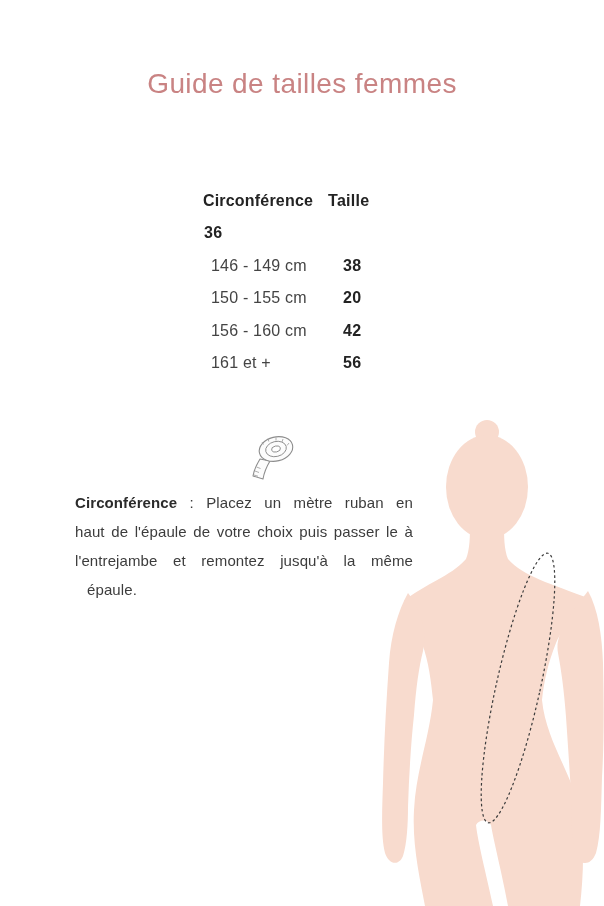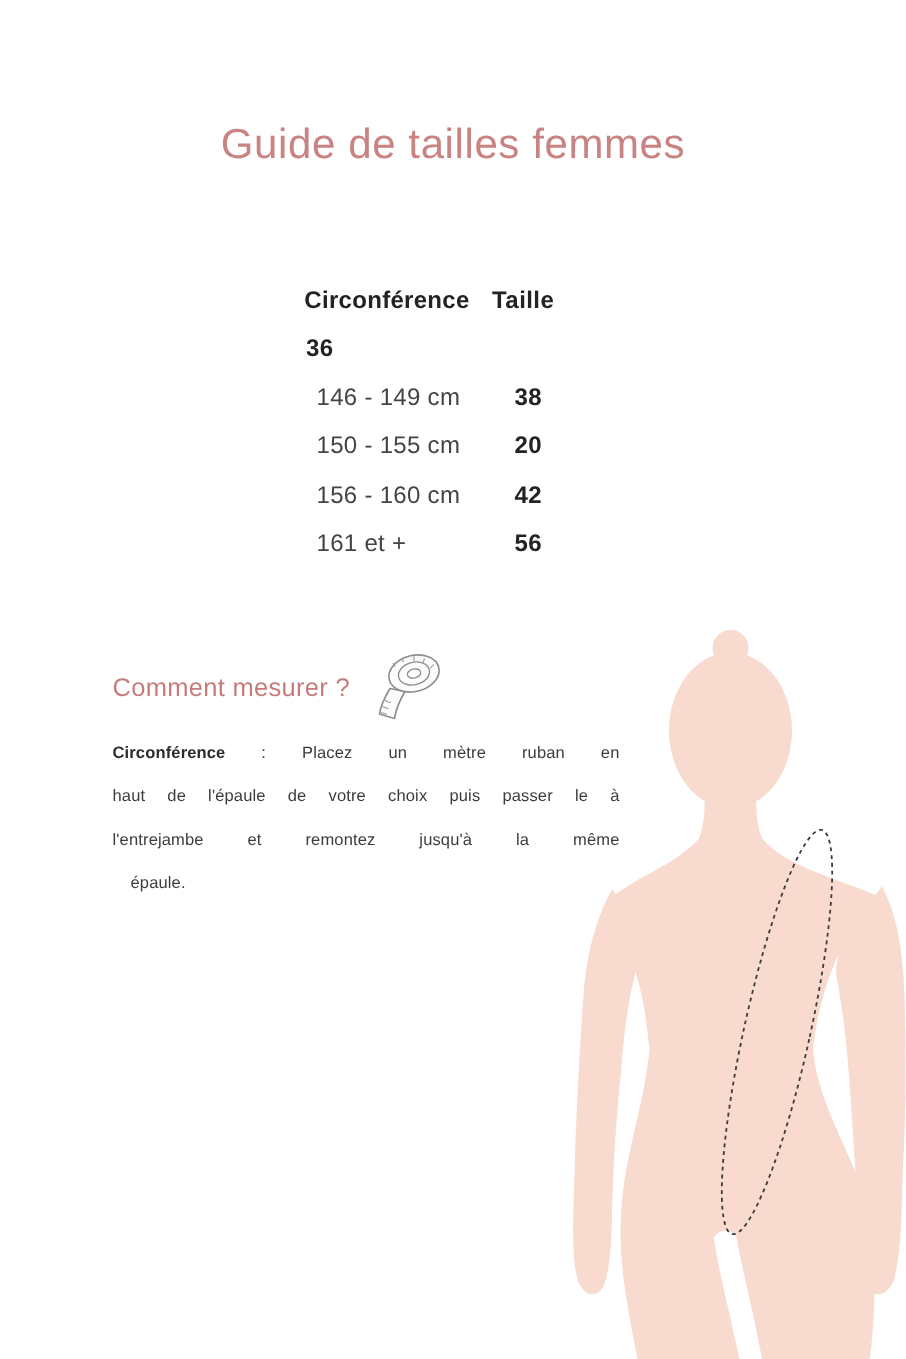--- a/index.html
+++ b/index.html
@@ -8,21 +8,21 @@
     width: 604px;
     height: 906px;
     background: #ffffff;
     overflow: hidden;
     font-family: "Liberation Sans", sans-serif;
   }
 
   
   .title {
     position: absolute;
-    top: 80px; left: 0;
+    top: 68px; left: 0;
     width: 604px;
     margin: 0;
     text-align: center;
     font-size: 28px;
     font-weight: 400;
     letter-spacing: 0.4px;
     color: #c98383;
   }
 
   
@@ -70,21 +70,21 @@
   }
   .measure-text {
     position: absolute;
     left: 75px; top: 488px;
     width: 338px;
   }
   .mline {
     width: 338px;
     height: 29px;
     line-height: 29px;
-    font-size: 11px;
+    font-size: 15px;
     color: #3c3c3c;
     letter-spacing: 0.1px;
     text-align: justify;
     text-align-last: justify;
     white-space: nowrap;
     overflow: visible;
   }
   .mline.last { text-align-last: left; margin-left: 12px; }
   .mline .bold { font-weight: 700; color: #2b2b2b; }
 
@@ -121,21 +121,20 @@
     <div class="t-row">
       <div class="c1">156 - 160 cm</div>
       <div class="c2">42</div>
     </div>
     <div class="t-row">
       <div class="c1">161 et +</div>
       <div class="c2">56</div>
     </div>
   </div>
 
-  <h2 class="measure-heading">Comment mesurer ?</h2>
 
   <svg class="tape-icon" viewBox="0 0 48 48" aria-hidden="true">
     <g stroke="#8d8d8d" stroke-width="1.1" fill="#fcfcfc" stroke-linejoin="round">
       <path d="M11 25 C8 30 5 35 4 42 L14 45 C15 39 18 32 21 27 Z"></path>
       <ellipse cx="27" cy="15" rx="17" ry="12" transform="rotate(-14 27 15)"></ellipse>
       <ellipse cx="27" cy="15" rx="10.5" ry="7.5" transform="rotate(-14 27 15)" fill="none" stroke-width="0.9"></ellipse>
       <ellipse cx="27" cy="15" rx="4.5" ry="3" transform="rotate(-14 27 15)" fill="#ffffff" stroke-width="0.9"></ellipse>
     </g>
     <g stroke="#9c9c9c" stroke-width="0.8" fill="none">
       <path d="M7.5 33 L11.5 34.5 M6 37 L10 38.5 M5 41 L9 42.2 M13 8 L14.5 10.5 M19 4.5 L19.8 7.5 M27 3.5 L27 6.5 M34 5 L33 8 M40 9 L38 11.5"></path>

